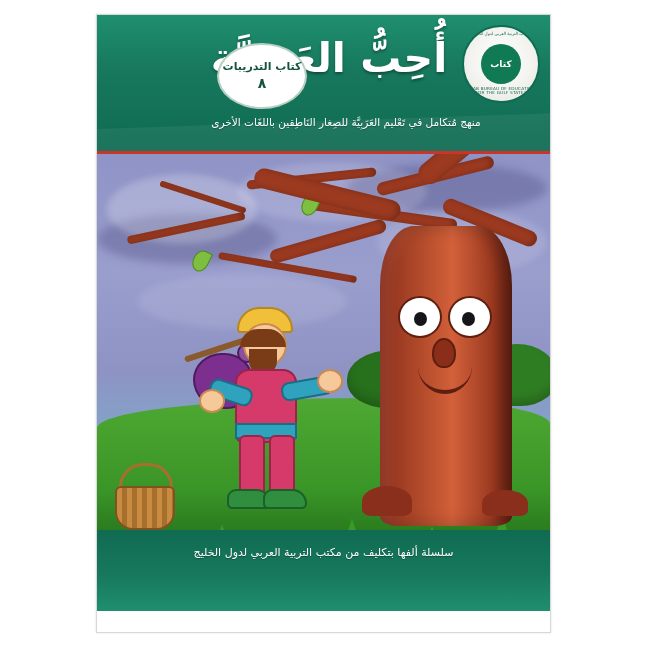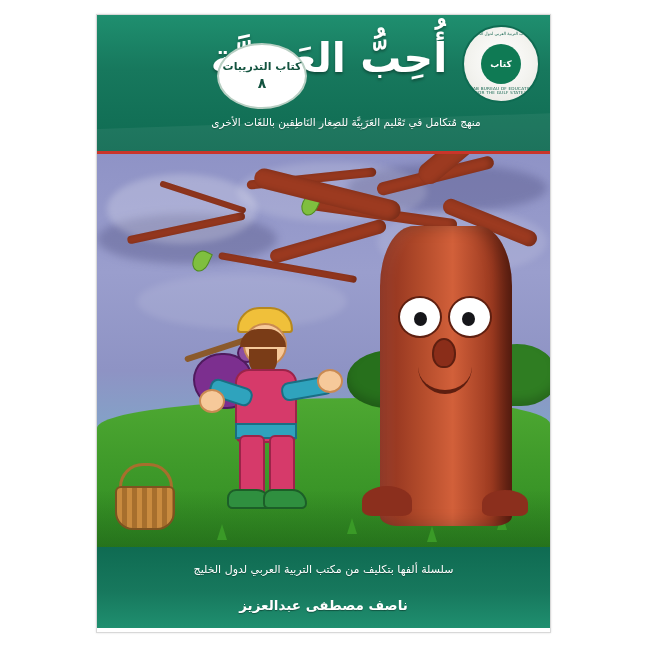--- a/index.html
+++ b/index.html
@@ -382,21 +382,21 @@
     top: 533px;
     width: 100%;
     height: 3px;
     background: #c9352a;
   }
 
   
   .footer-band {
     position: absolute;
     left: 0;
-    top: 532px;
+    top: 515px;
     width: 100%;
     height: 81px;
     background: linear-gradient(180deg, #0f6b52 0%, #17785d 55%, #1f8f6f 100%);
   }
   .footer-series {
     position: absolute;
     left: 0;
     top: 16px;
     width: 100%;
     text-align: center;
@@ -519,17 +519,16 @@
       </div>
 
       <div class="basket-handle"></div>
       <div class="basket"></div>
     </div>
 
     <div class="rule-bottom"></div>
 
     <div class="footer-band">
       <div class="footer-series">سلسلة ألفها بتكليف من مكتب التربية العربي لدول الخليج</div>
-      <div class="footer-author">ناصف مصطفى عبدالعزيز</div>
     </div>
 
   </div>
 </div>
 
 </body></html>

